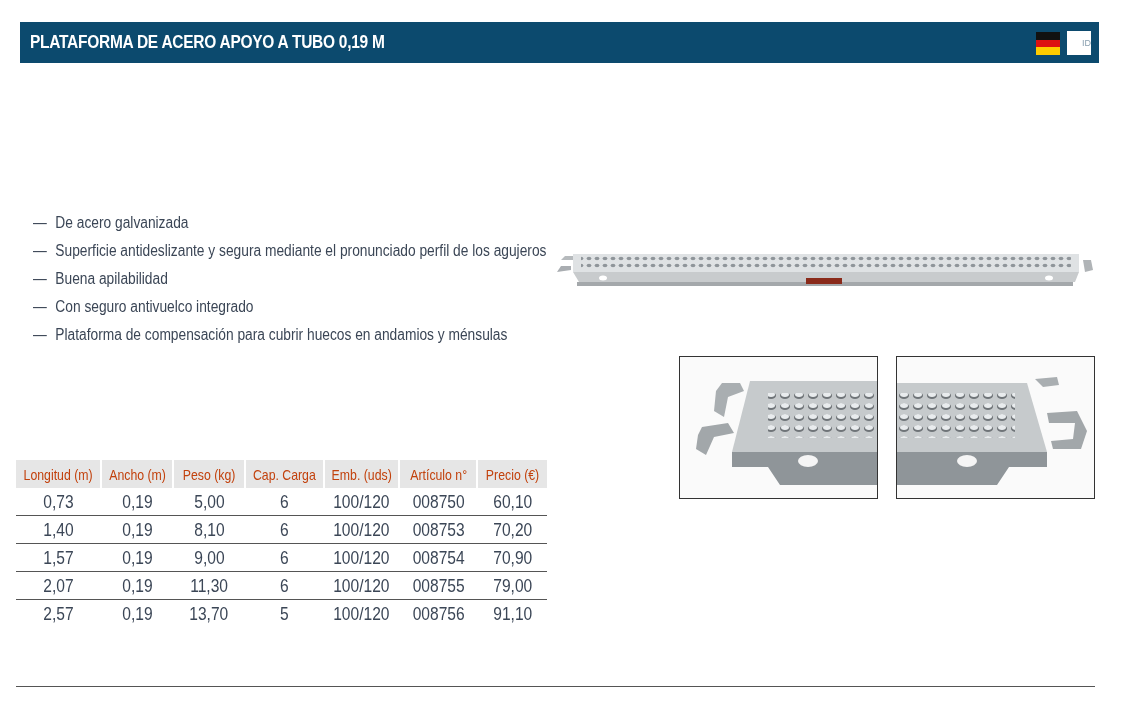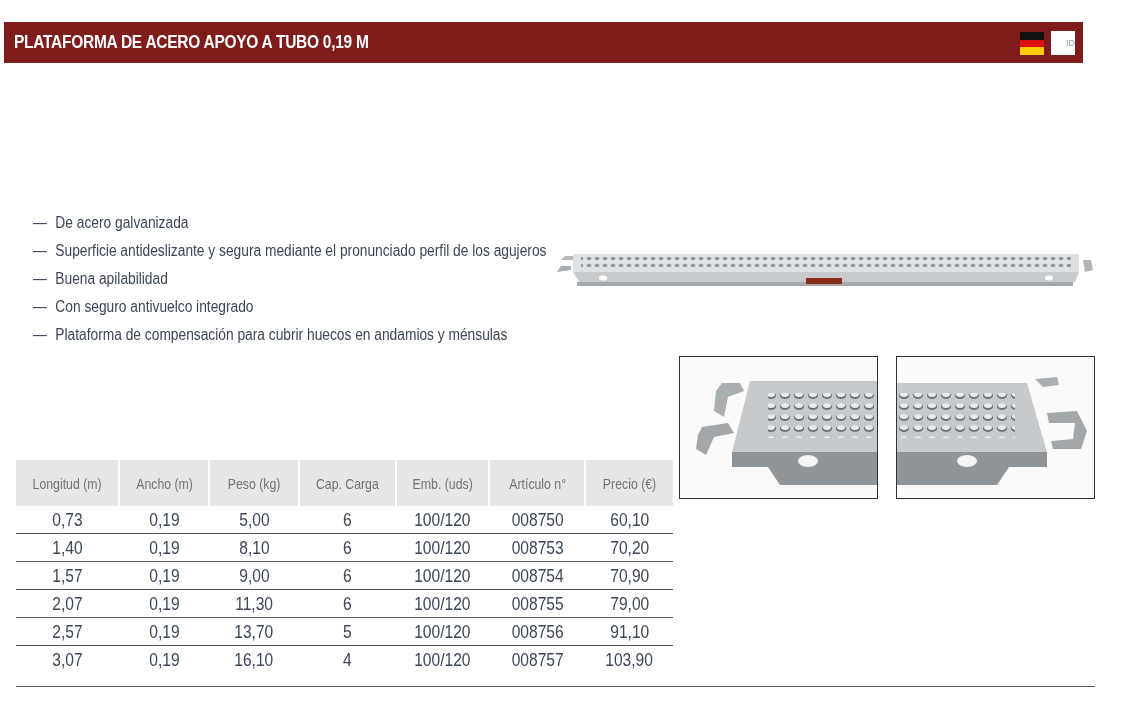--- a/index.html
+++ b/index.html
@@ -1,40 +1,40 @@
 <!DOCTYPE html>
 <html><head>
 <meta charset="utf-8">
 <style>
   html, body { margin:0; padding:0; background:#ffffff; }
   body { width:1128px; height:703px; position:relative; overflow:hidden;
          font-family:"Liberation Sans", sans-serif; color:#3b4656; }
-  .title-bar { position:absolute; left:4px; top:22px; width:1079px; height:41px;
-               background:#7f1d1d; }
+  .title-bar { position:absolute; left:20px; top:22px; width:1079px; height:41px;
+               background:#0c4a6e; }
   .title-text { position:absolute; left:10px; top:0; line-height:41px;
                 color:#ffffff; font-weight:bold; font-size:18px; letter-spacing:-0.3px;
                 transform:scaleX(0.86); transform-origin:left center; white-space:nowrap; }
   .flag { position:absolute; left:1016px; top:10px; width:24px; height:23px; }
   .flag div { height:33.33%; }
   .id-badge { position:absolute; left:1047px; top:9px; width:24px; height:24px; background:#fff;
               color:#8aa0b0; font-size:9px; text-align:right; line-height:24px; }
 
   .features { position:absolute; left:17px; top:196px; margin:16px; padding:0; list-style:none; }
   .features li { height:28px; line-height:22px; font-size:16px; color:#3b4656; white-space:nowrap;
                  transform:scaleX(0.86); transform-origin:left center; }
   .features .dash { display:inline-block; width:26px; }
 
   .hero { position:absolute; left:553px; top:248px; width:544px; height:42px; }
 
   .detail { position:absolute; top:356px; width:197px; height:141px; border:1px solid #333;
             background:#fafafa; overflow:hidden; }
 
   table.spec { position:absolute; left:16px; top:460px; border-collapse:collapse; }
-  table.spec th { background:#e6e6e6; font-weight:normal; font-size:15px; height:28px; padding:9px;
-                  border-right:2px solid #fff; color:#737373; white-space:nowrap;margin-left:16px; }
+  table.spec th { background:#e6e6e6; font-weight:normal; font-size:15px; height:28px; padding:0;
+                  border-right:2px solid #fff; color:#c2410c; white-space:nowrap;margin-left:16px; }
   table.spec th span, table.spec td span { display:inline-block; transform:scaleX(0.82); }
   table.spec th:last-child { border-right:none; }
   table.spec td { font-size:19px; height:27px; padding:0; text-align:center;
                   border-bottom:1px solid #555; color:#3b4656; }
   table.spec tr:last-child td { border-bottom:none; }
   .bottom-rule { position:absolute; left:16px; top:686px; width:1079px; height:1px; background:#555; }
 </style>
 </head>
 <body>
 
@@ -159,25 +159,16 @@
     </tr>
     <tr>
       <td><span>2,57</span></td>
         <td><span>0,19</span></td>
         <td><span>13,70</span></td>
         <td><span>5</span></td>
         <td><span>100/120</span></td>
         <td><span>008756</span></td>
         <td><span>91,10</span></td>
     </tr>
-    <tr>
-      <td><span>3,07</span></td>
-        <td><span>0,19</span></td>
-        <td><span>16,10</span></td>
-        <td><span>4</span></td>
-        <td><span>100/120</span></td>
-        <td><span>008757</span></td>
-        <td><span>103,90</span></td>
-    </tr>
   </tbody>
 </table>
 
 <div class="bottom-rule"></div>
 
 </body></html>

